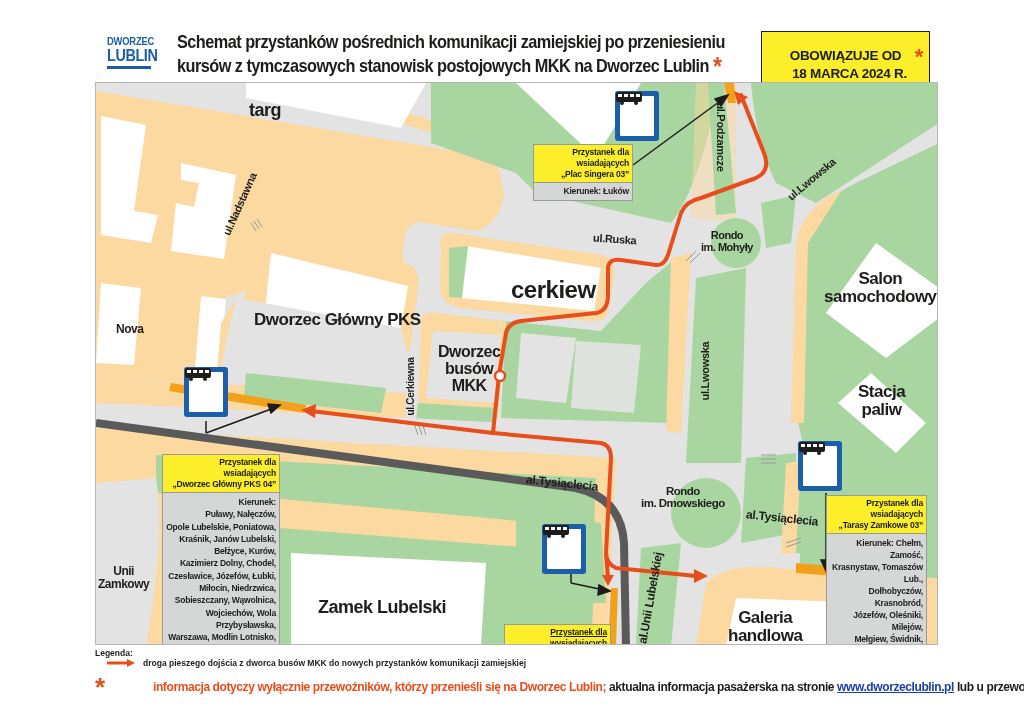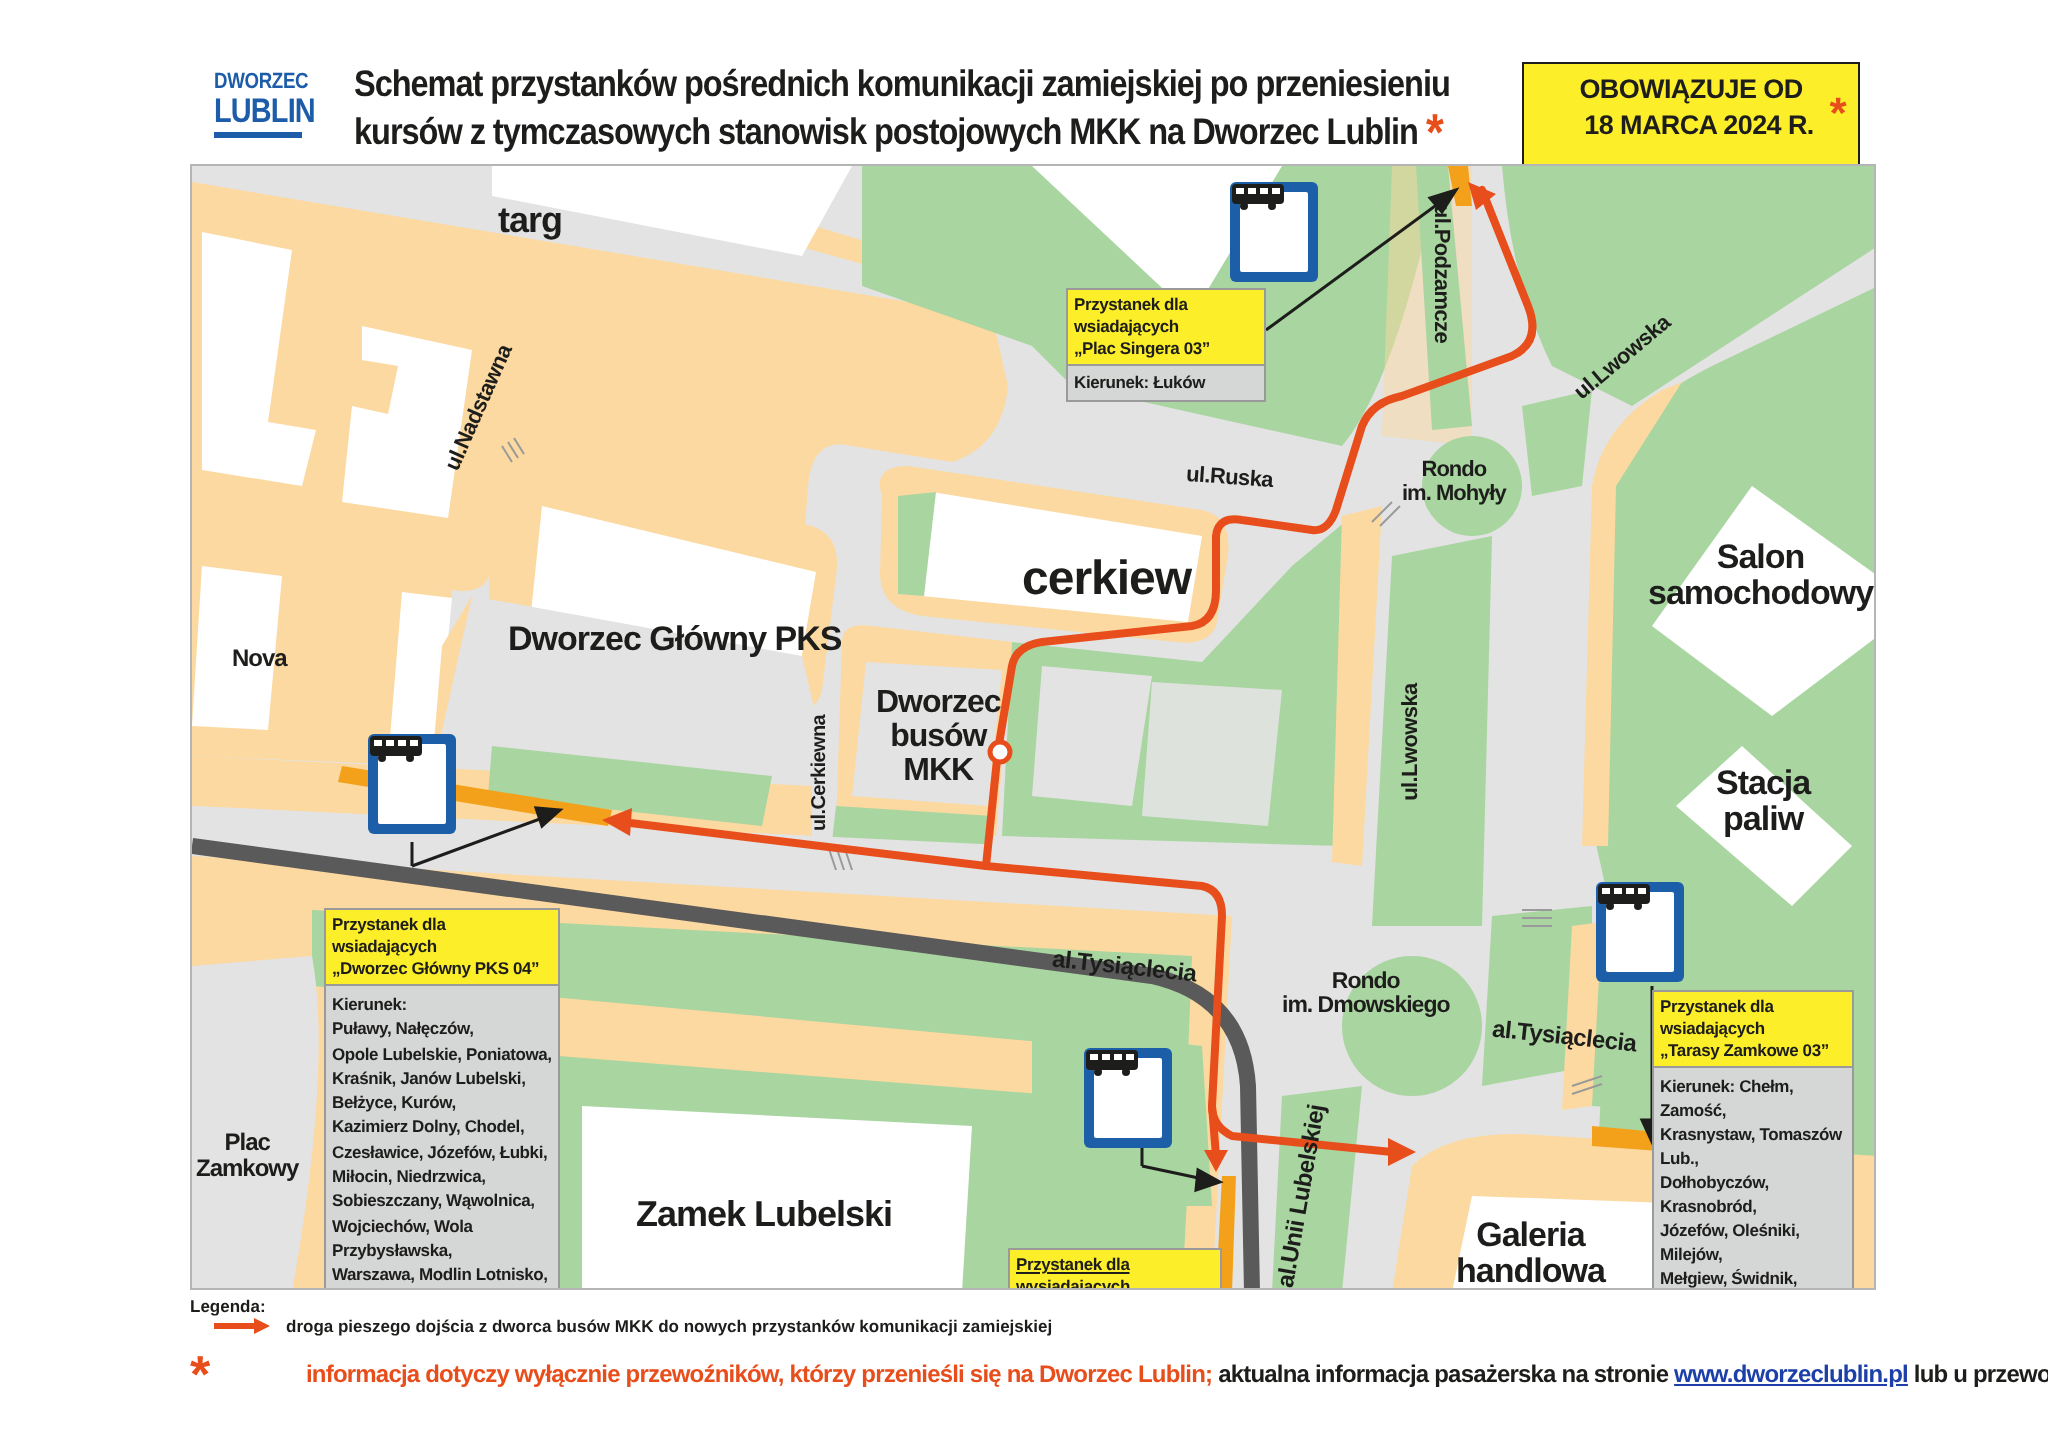--- a/index.html
+++ b/index.html
@@ -7,33 +7,33 @@
   body { position: relative; font-family: "Liberation Sans", "DejaVu Sans", sans-serif; color: #1d1d1b; }
 
   .logo { position: absolute; left: 107px; top: 36px; width: 52px; height: 36px; color: #1d5ca8; }
   .logo .l1 { font-size: 11px; font-weight: bold; letter-spacing: -0.2px; line-height: 11px; transform: scaleX(0.85); transform-origin: left; display: block; }
   .logo .l2 { font-size: 17px; font-weight: bold; line-height: 17px; letter-spacing: -0.5px; transform: scaleX(0.85); transform-origin: left; display: block; }
   .logo .bar { position: absolute; left: 0; top: 30px; width: 44px; height: 3px; background: #1d5ca8; }
 
   .title { position: absolute; left: 177px; top: 30px; width: 560px; font-size: 18.5px; font-weight: bold; line-height: 24px; color: #1d1d1b; letter-spacing: -0.6px; transform: scaleX(0.88); transform-origin: left; white-space: nowrap; }
   .title .ast { color: #e84e1b; font-size: 26px; vertical-align: -3px; }
 
-  .valid-box { position: absolute; left: 761px; top: 31px; width: 169px; height: 63px; background: #fdee2a; border: 1.5px solid #1d1d1b; text-align: center; font-weight: bold; font-size: 13.5px; line-height: 18px; padding-top: 4px; letter-spacing: -0.3px; }
+  .valid-box { position: absolute; left: 761px; top: 31px; width: 169px; height: 63px; background: #fdee2a; border: 1.5px solid #1d1d1b; text-align: center; font-weight: bold; font-size: 13.5px; line-height: 18px; padding-top: 15px; letter-spacing: -0.3px; }
   .valid-box .ast { color: #e84e1b; font-size: 22px; position: absolute; right: 6px; top: 16px; }
 
   .map { position: absolute; left: 95px; top: 82px; width: 843px; height: 563px; border: 1px solid #b5b5b5; overflow: hidden; padding-left: 16px; }
   .map svg { position: absolute; left: 0; top: 0; }
 
   .lbl { position: absolute; font-weight: bold; color: #1d1d1b; white-space: nowrap; letter-spacing: -0.5px; line-height: 1.05; text-align: center; }
   .street { position: absolute; font-weight: bold; font-size: 11px; color: #1d1d1b; white-space: nowrap; letter-spacing: -0.3px; }
 
   .bus-sign { position: absolute; width: 44px; height: 50px; background: #1c5fa8; border-radius: 3px; padding: 5px; }
   .bus-sign .inner { width: 100%; height: 100%; background: #fff; border-radius: 1px; display: flex; align-items: center; justify-content: center; }
 
-  .stop-card { position: absolute; font-weight: bold; font-size: 8.5px; line-height: 11px; text-align: left; letter-spacing: -0.2px; color: #1d1d1b; }
+  .stop-card { position: absolute; font-weight: bold; font-size: 8.5px; line-height: 11px; text-align: right; letter-spacing: -0.2px; color: #1d1d1b; }
   .stop-card .head { background: #fdee2a; border: 1px solid #9a9a9a; padding: 2px 3px; }
   .stop-card .body { background: #d5d6d6; border: 1px solid #9a9a9a; border-top: none; padding: 3px 3px; }
   .stop-card .body .line { display: block; }
 
   .legend { position: absolute; left: 95px; top: 648px; width: 840px; }
   .legend .leg-title { font-size: 8.5px; font-weight: bold; position: absolute; left: 0; top: 0; }
   .legend .leg-row1 { position: absolute; left: 12px; top: 10px; font-size: 8.5px; font-weight: bold; display: flex; align-items: center; }
   .legend .leg-row1 .arrow { width: 28px; height: 8px; margin-right: 8px; }
   .legend .leg-row2 { position: absolute; left: 0; top: 29px; font-size: 12px; font-weight: bold; letter-spacing: -0.4px; white-space: nowrap; display: flex; align-items: center; }
   .legend .leg-row2 .ast { color: #e84e1b; font-size: 26px; width: 34px; line-height: 20px; }
@@ -221,21 +221,21 @@
   </div>
   <div class="lbl" style="left:762px; top:300px; font-size:17px;">
     <div>Stacja</div>
     <div>paliw</div>
   </div>
   <div class="lbl" style="left:545px; top:402px; font-size:11.5px;">
     <div>Rondo</div>
     <div>im. Dmowskiego</div>
   </div>
   <div class="lbl" style="left:2px; top:482px; font-size:12px;">
-    <div>Plac</div>
+    <div>Unii</div>
     <div>Zamkowy</div>
   </div>
   <div class="lbl" style="left:222px; top:515px; font-size:18px;">Zamek Lubelski</div>
   <div class="lbl" style="left:632px; top:526px; font-size:17px;">
     <div>Galeria</div>
     <div>handlowa</div>
   </div>
 
   <div class="street" style="left:110px; top:115px; transform: rotate(-66deg);">ul.Nadstawna</div>
   <div class="street" style="left:497px; top:150px; transform: rotate(4deg);">ul.Ruska</div>

